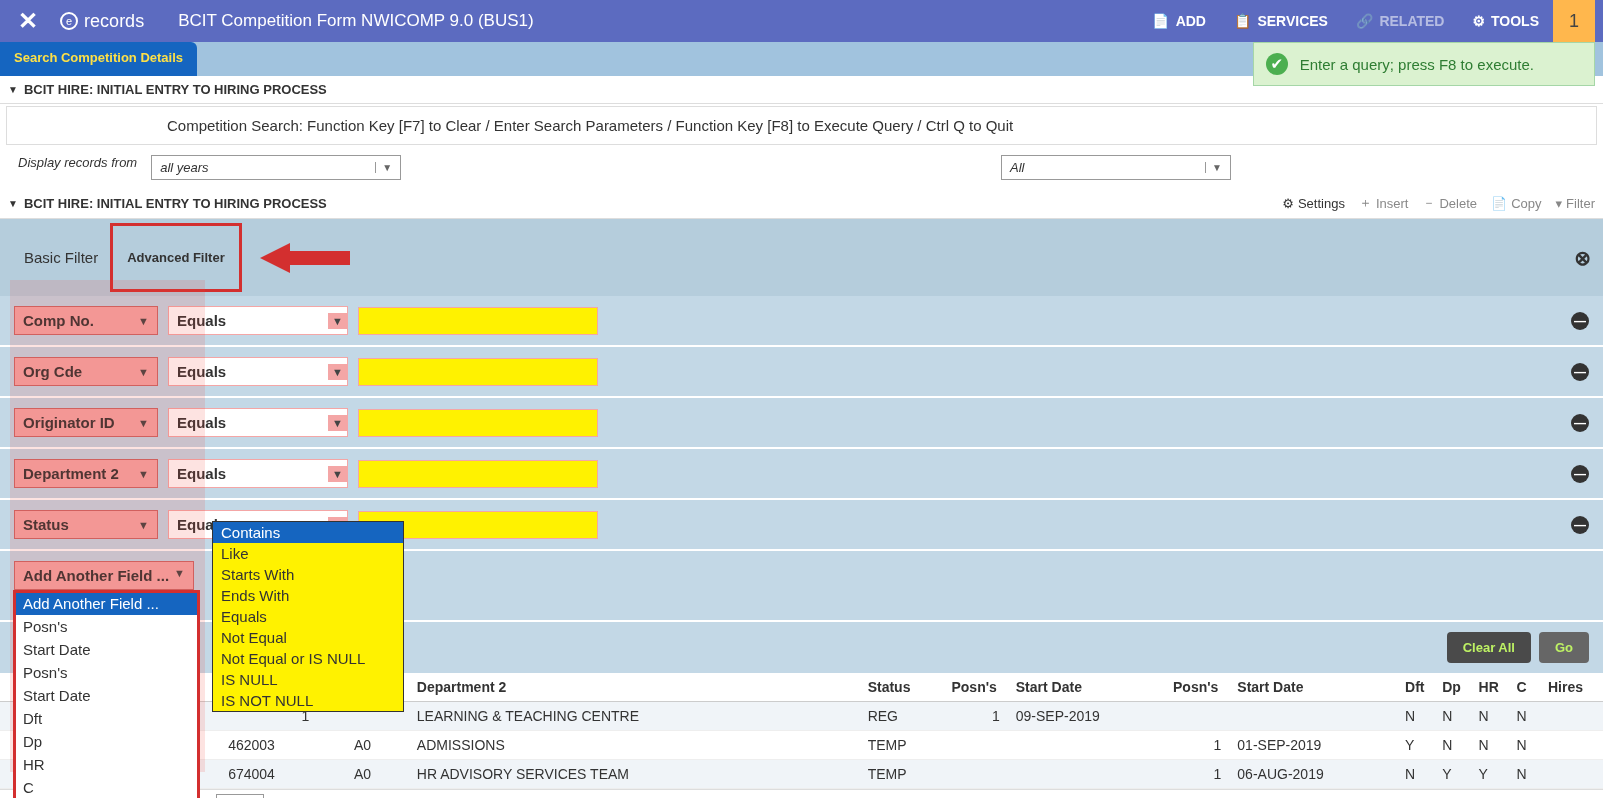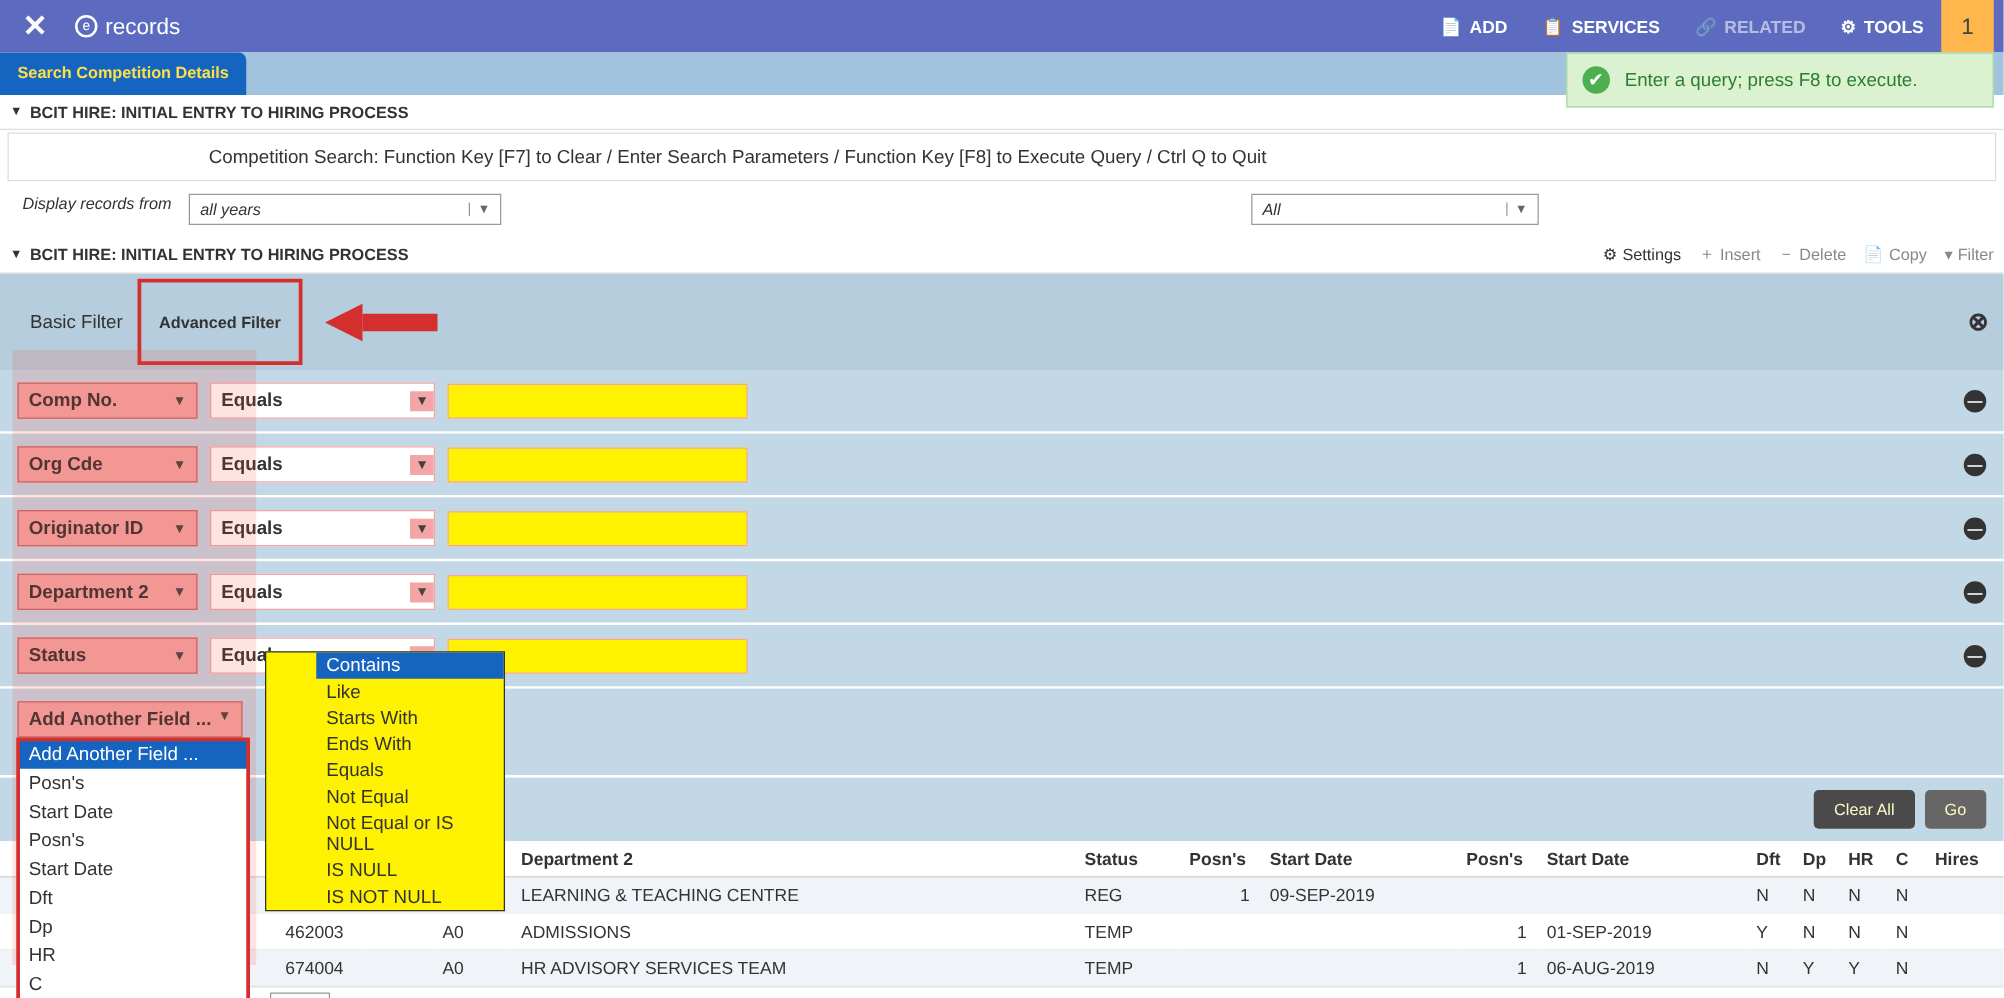--- a/index.html
+++ b/index.html
@@ -62,21 +62,21 @@
     .field-popup { position: absolute; left: 14px; top: 40px; background: #fff; border: 1px solid #333; width: 185px; z-index: 100; outline: 3px solid #d32f2f; outline-offset: -2px;}
     .field-popup .opt { padding: 3px 8px; font-size: 15px; cursor: pointer; }
     .field-popup .opt.sel { background: #1565c0; color: #fff; }
     
     .op-popup { position: absolute; left: 212px; top: 40px; background: #fff200; border: 1px solid #333; width: 192px; z-index: 99; }
     .op-popup .opt { padding: 2px 8px; font-size: 15px; cursor: pointer; }
     .op-popup .opt.sel { background: #1565c0; color: #fff; }
     
     
     .action-row { background: #c3d8e6; display: flex; justify-content: flex-end; padding: 10px 14px; gap: 8px; }
-    .action-btn { background: #4a4a4a; color: #fef9c3; border-radius: 4px; padding: 8px 16px; font-weight: normal; cursor: pointer; }
+    .action-btn { background: #4a4a4a; color: #bef264; border-radius: 4px; padding: 8px 16px; font-weight: bold; cursor: pointer; }
     .action-btn.go { background: #666; }
     
     
     .data-table { width: 100%; border-collapse: collapse; font-size: 14px; }
     .data-table th { background: #fff; text-align: left; padding: 6px 8px; font-weight: bold; border-bottom: 1px solid #ccc; }
     .data-table td { padding: 6px 8px; border-bottom: 1px solid #eee; }
     .data-table tr.alt { background: #f0f4f8; }
     
     
     .footer { display: flex; align-items: center; padding: 4px 10px; gap: 10px; font-size: 14px; color: #666; background:#fff; border-top:1px solid #ddd;}
@@ -88,20 +88,21 @@
   </style>
 </head>
 <body>
 
 <div class="top-bar">
   <div class="close-x">✕</div>
   <div class="brand">
     <span class="brand-icon">e</span>
     <span>records</span>
   </div>
+  <div class="page-title">BCIT Competition Form NWICOMP 9.0 (BUS1)</div>
   <div class="top-actions">
     <div class="top-btn">
         <span>📄</span>
         <span>ADD</span>
       </div>
     <div class="top-btn">
         <span>📋</span>
         <span>SERVICES</span>
       </div>
     <div class="top-btn disabled">
@@ -259,21 +260,21 @@
       <div class="opt">Start Date</div>
       <div class="opt">Posn's</div>
       <div class="opt">Start Date</div>
       <div class="opt">Dft</div>
       <div class="opt">Dp</div>
       <div class="opt">HR</div>
       <div class="opt">C</div>
       <div class="opt">Hires</div>
     </div>
 
-  <div class="op-popup" style="top:-30px;padding-left:40px;" id="op-popup">
+  <div class="op-popup" style="top:-30px;" id="op-popup">
       <div class="opt sel">Contains</div>
       <div class="opt">Like</div>
       <div class="opt">Starts With</div>
       <div class="opt">Ends With</div>
       <div class="opt">Equals</div>
       <div class="opt">Not Equal</div>
       <div class="opt">Not Equal or IS NULL</div>
       <div class="opt">IS NULL</div>
       <div class="opt">IS NOT NULL</div>
     </div>

